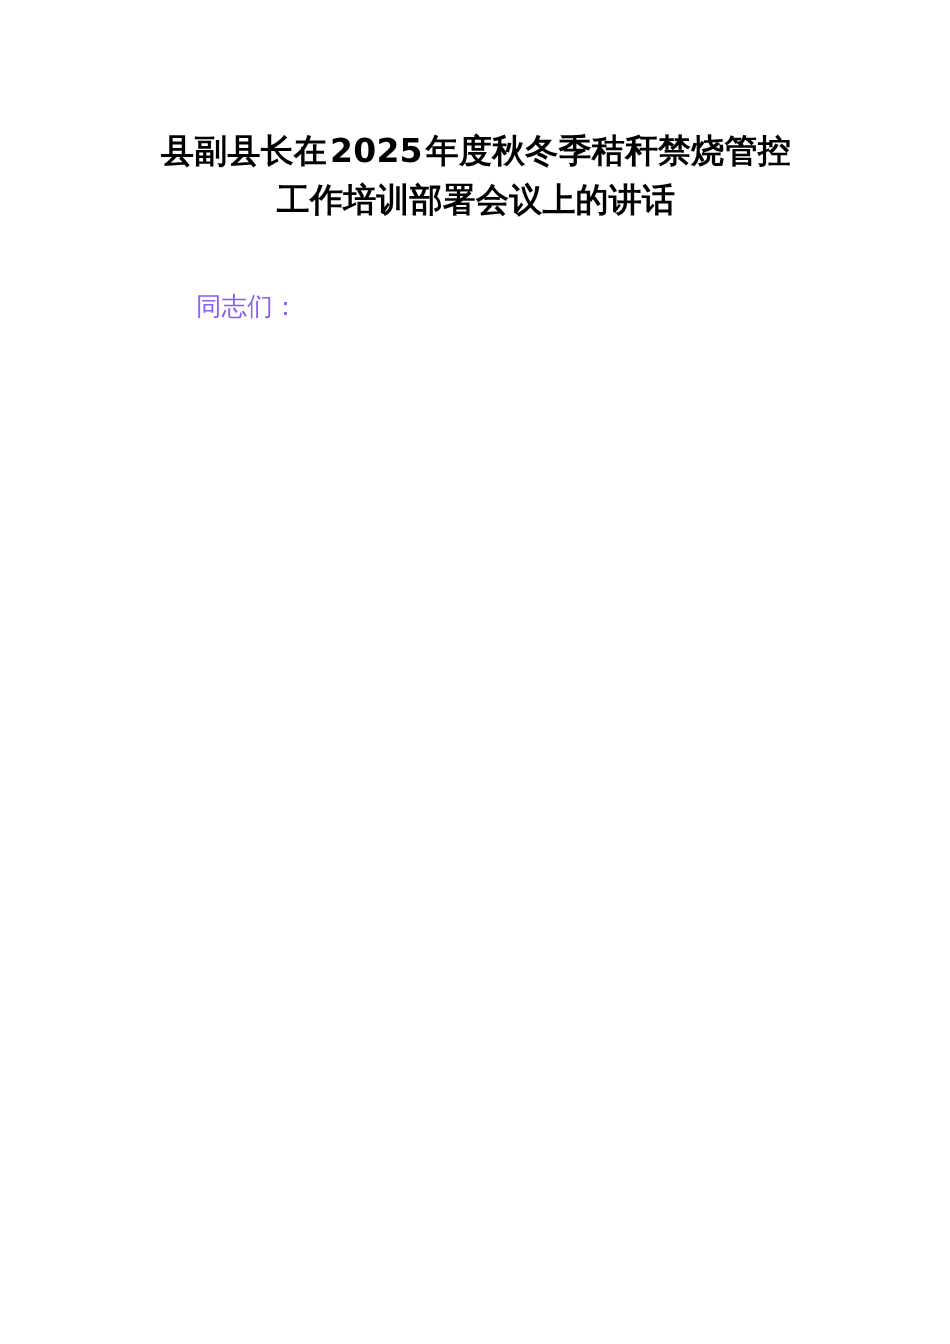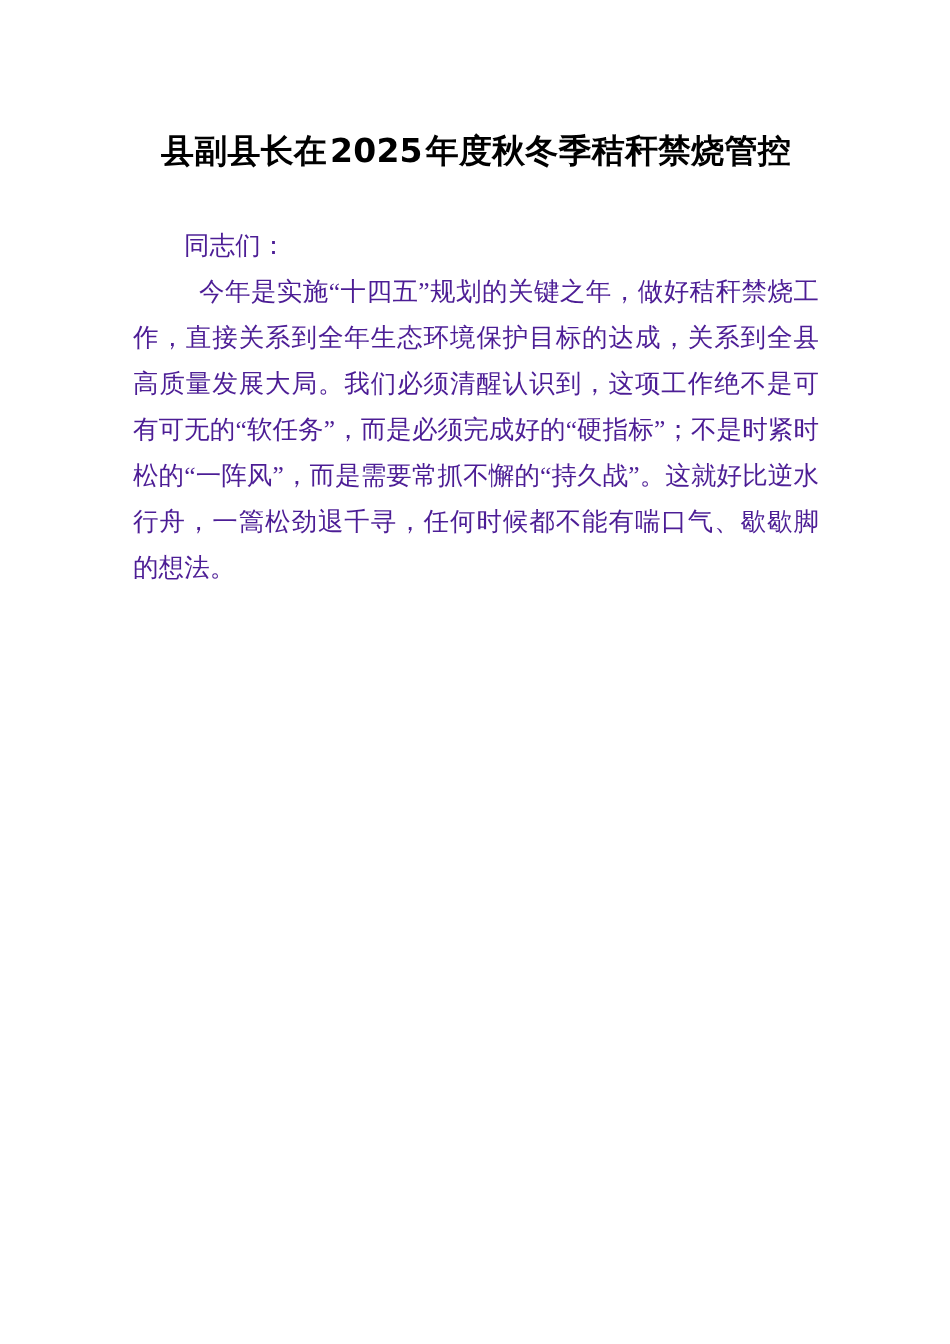--- a/index.html
+++ b/index.html
@@ -52,28 +52,28 @@
     font-weight: 700;
     padding: 0 3px;
   }
 
   
   .body-block {
     padding-top: 48px;
   }
 
   p.para {
-    margin: 0;
+    margin: 12px;
     font-family: "Liberation Serif", "DejaVu Serif", serif;
     font-size: 25.5px;
     line-height: 46px;
     text-align: justify;
     text-justify: inter-character;
     text-align-last: left;
-    color: #4c1d95;
+    color: #8b5cf6;
     letter-spacing: 0.1px;
   }
   p.para.indent-salute { text-indent: 51px; }
   p.para.indent-first { text-indent: 66px; }
   p.para.heading-1 { text-indent: 51px; }
 
   
   .para .lat {
     font-family: "DejaVu Sans", "Liberation Sans", sans-serif;
     font-size: 24px;
@@ -84,26 +84,26 @@
   .para .lat.tight { padding: 0 2px; }
 </style>
 </head>
 <body>
 
 <div class="page">
   <div class="content">
 
     <h1 class="doc-title">
       <span class="tl-line"><span>县副县长在</span><span class="lat">2025</span><span>年度秋冬季秸秆禁烧管控</span></span>
+      <span class="tl-line">工作培训部署会议上的讲话</span>
     </h1>
 
     <div class="body-block">
 
       <p class="para indent-salute">同志们：</p>
 
 
 
-      <p class="para indent-first">今年是实施“十四五”规划的关键之年，做好秸秆禁烧工作，直接关系到全年生态环境保护目标的达成，关系到全县高质量发展大局。我们必须清醒认识到，这项工作绝不是可有可无的“软任务”，而是必须完成好的“硬指标”；不是时紧时松的“一阵风”，而是需要常抓不懈的“持久战”。这就好比逆水行舟，一篙松劲退千寻，任何时候都不能有喘口气、歇歇脚的想法。</p>
 
 
     </div>
   </div>
 </div>
 
 </body></html>

